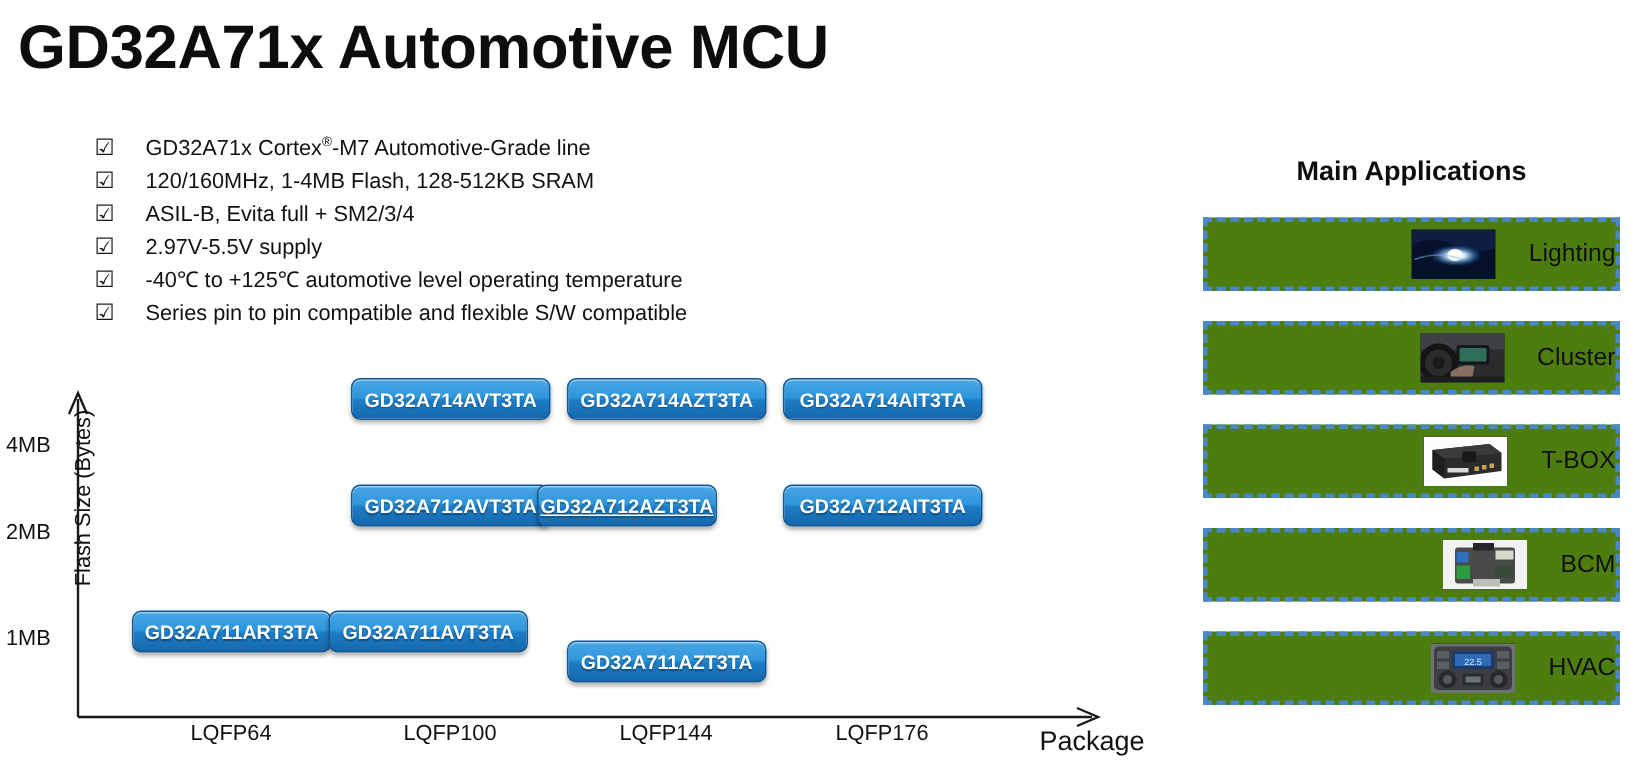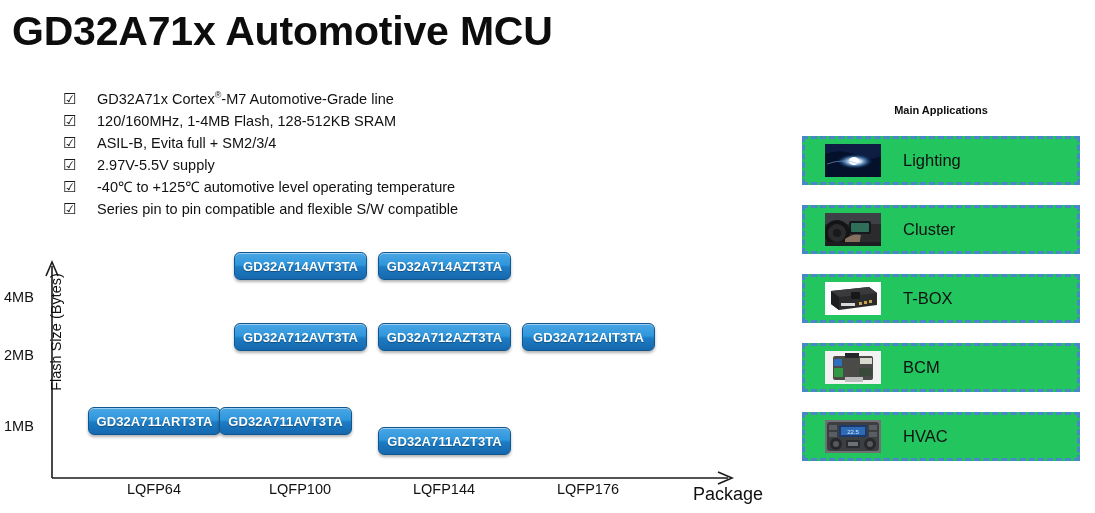--- a/index.html
+++ b/index.html
@@ -133,36 +133,37 @@
   }
 
   
   #apps-panel {
     position: absolute;
     left: 802px;
     top: 104px;
     width: 278px;
   }
   #apps-title {
-    font-size: 11px;
+    font-size: 18px;
     font-weight: bold;
     text-align: center;
     color: #0d0d0d;
     margin: 0 0 20px 0;
     white-space: nowrap;
   }
   .app-card {
     position: relative;
     height: 49px;
     margin-bottom: 20px;
     border: 3px dashed #4a86c8;
     box-sizing: border-box;
     display: flex;
     align-items: center;
-    background: #22c55e;
+    background: #4d7c0f;
+    justify-content: flex-end;
   }
   .app-thumb {
     width: 56px;
     height: 33px;
     margin-left: 20px;
     flex: 0 0 56px;
     overflow: hidden;
     position: relative;
     background: #222;
   }
@@ -232,23 +233,24 @@
 
   <div class="x-tick-label" style="left:104px; width:100px;">LQFP64</div>
   <div class="x-tick-label" style="left:250px; width:100px;">LQFP100</div>
   <div class="x-tick-label" style="left:394px; width:100px;">LQFP144</div>
   <div class="x-tick-label" style="left:538px; width:100px;">LQFP176</div>
 
   <div id="x-axis-caption">Package</div>
 
   <div class="chip" style="left:234px; top:16px;  width:133px;">GD32A714AVT3TA</div>
   <div class="chip" style="left:378px; top:16px;  width:133px;">GD32A714AZT3TA</div>
+  <div class="chip" style="left:522px; top:16px;  width:133px;">GD32A714AIT3TA</div>
 
   <div class="chip" style="left:234px; top:87px;  width:133px;">GD32A712AVT3TA</div>
-  <div class="chip" style="left:378px; top:87px;  width:133px;">GD32A712AZT3TA</div>
+  <div class="chip" style="left:358px; top:87px;  width:120px;text-decoration:underline;">GD32A712AZT3TA</div>
   <div class="chip" style="left:522px; top:87px;  width:133px;">GD32A712AIT3TA</div>
 
   <div class="chip" style="left:88px;  top:171px; width:133px;">GD32A711ART3TA</div>
   <div class="chip" style="left:219px; top:171px; width:133px;">GD32A711AVT3TA</div>
   <div class="chip" style="left:378px; top:171px; width:133px;margin-top:20px;">GD32A711AZT3TA</div>
 
 </div>
 
 <div id="apps-panel">
 

